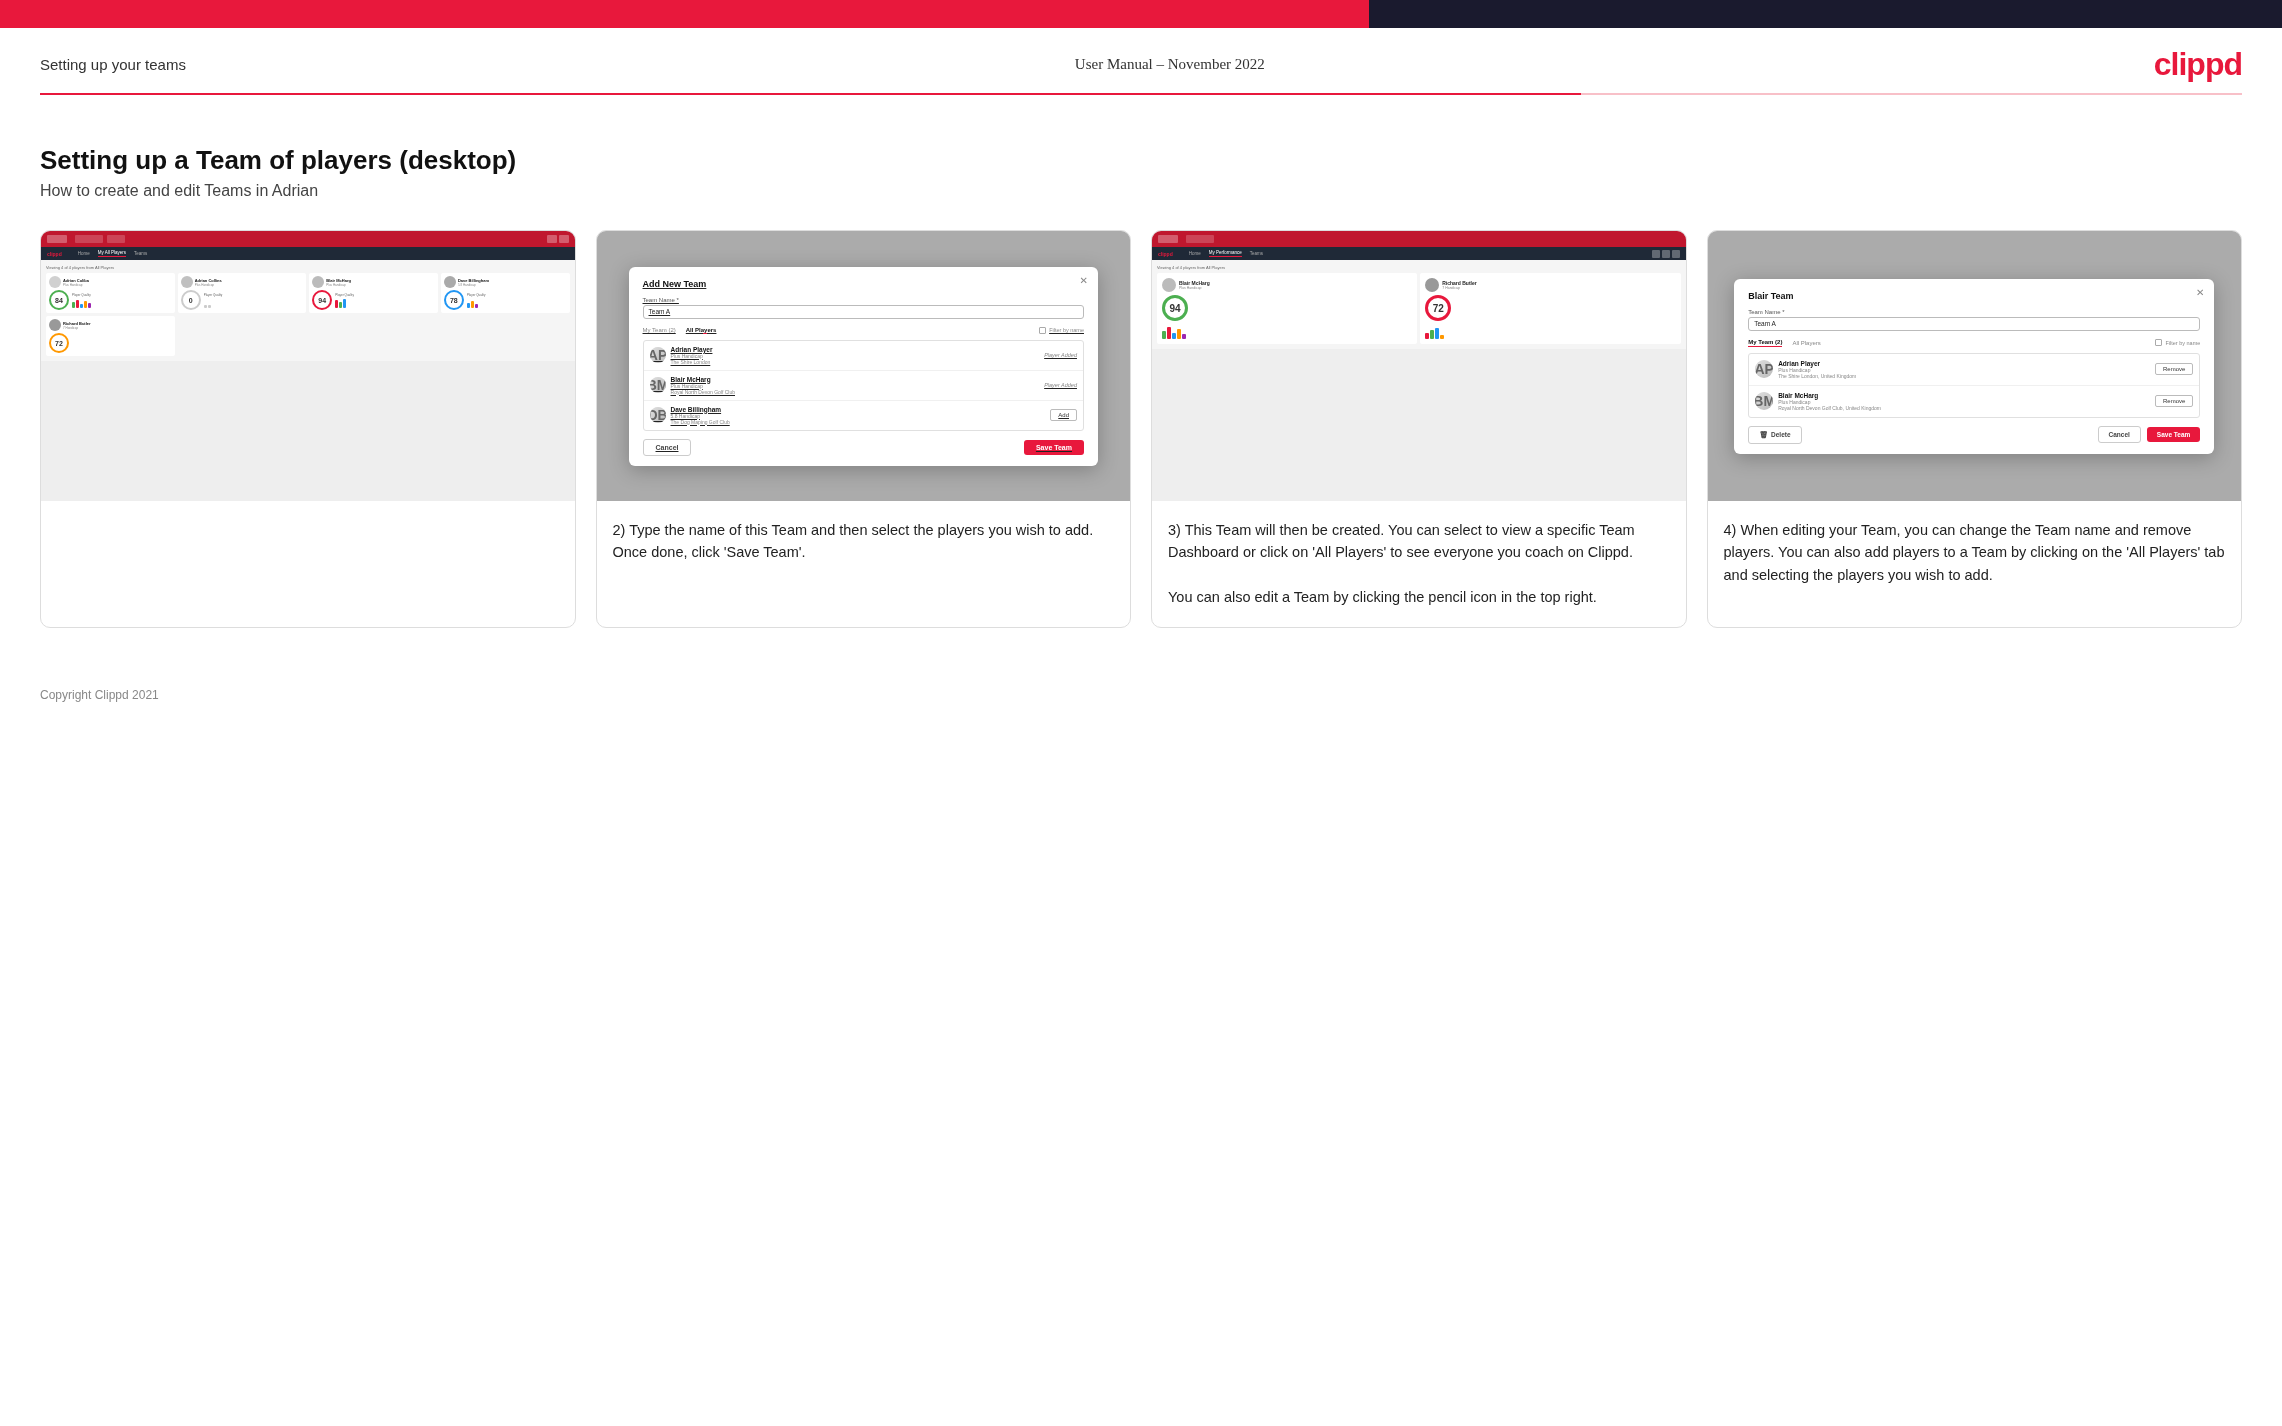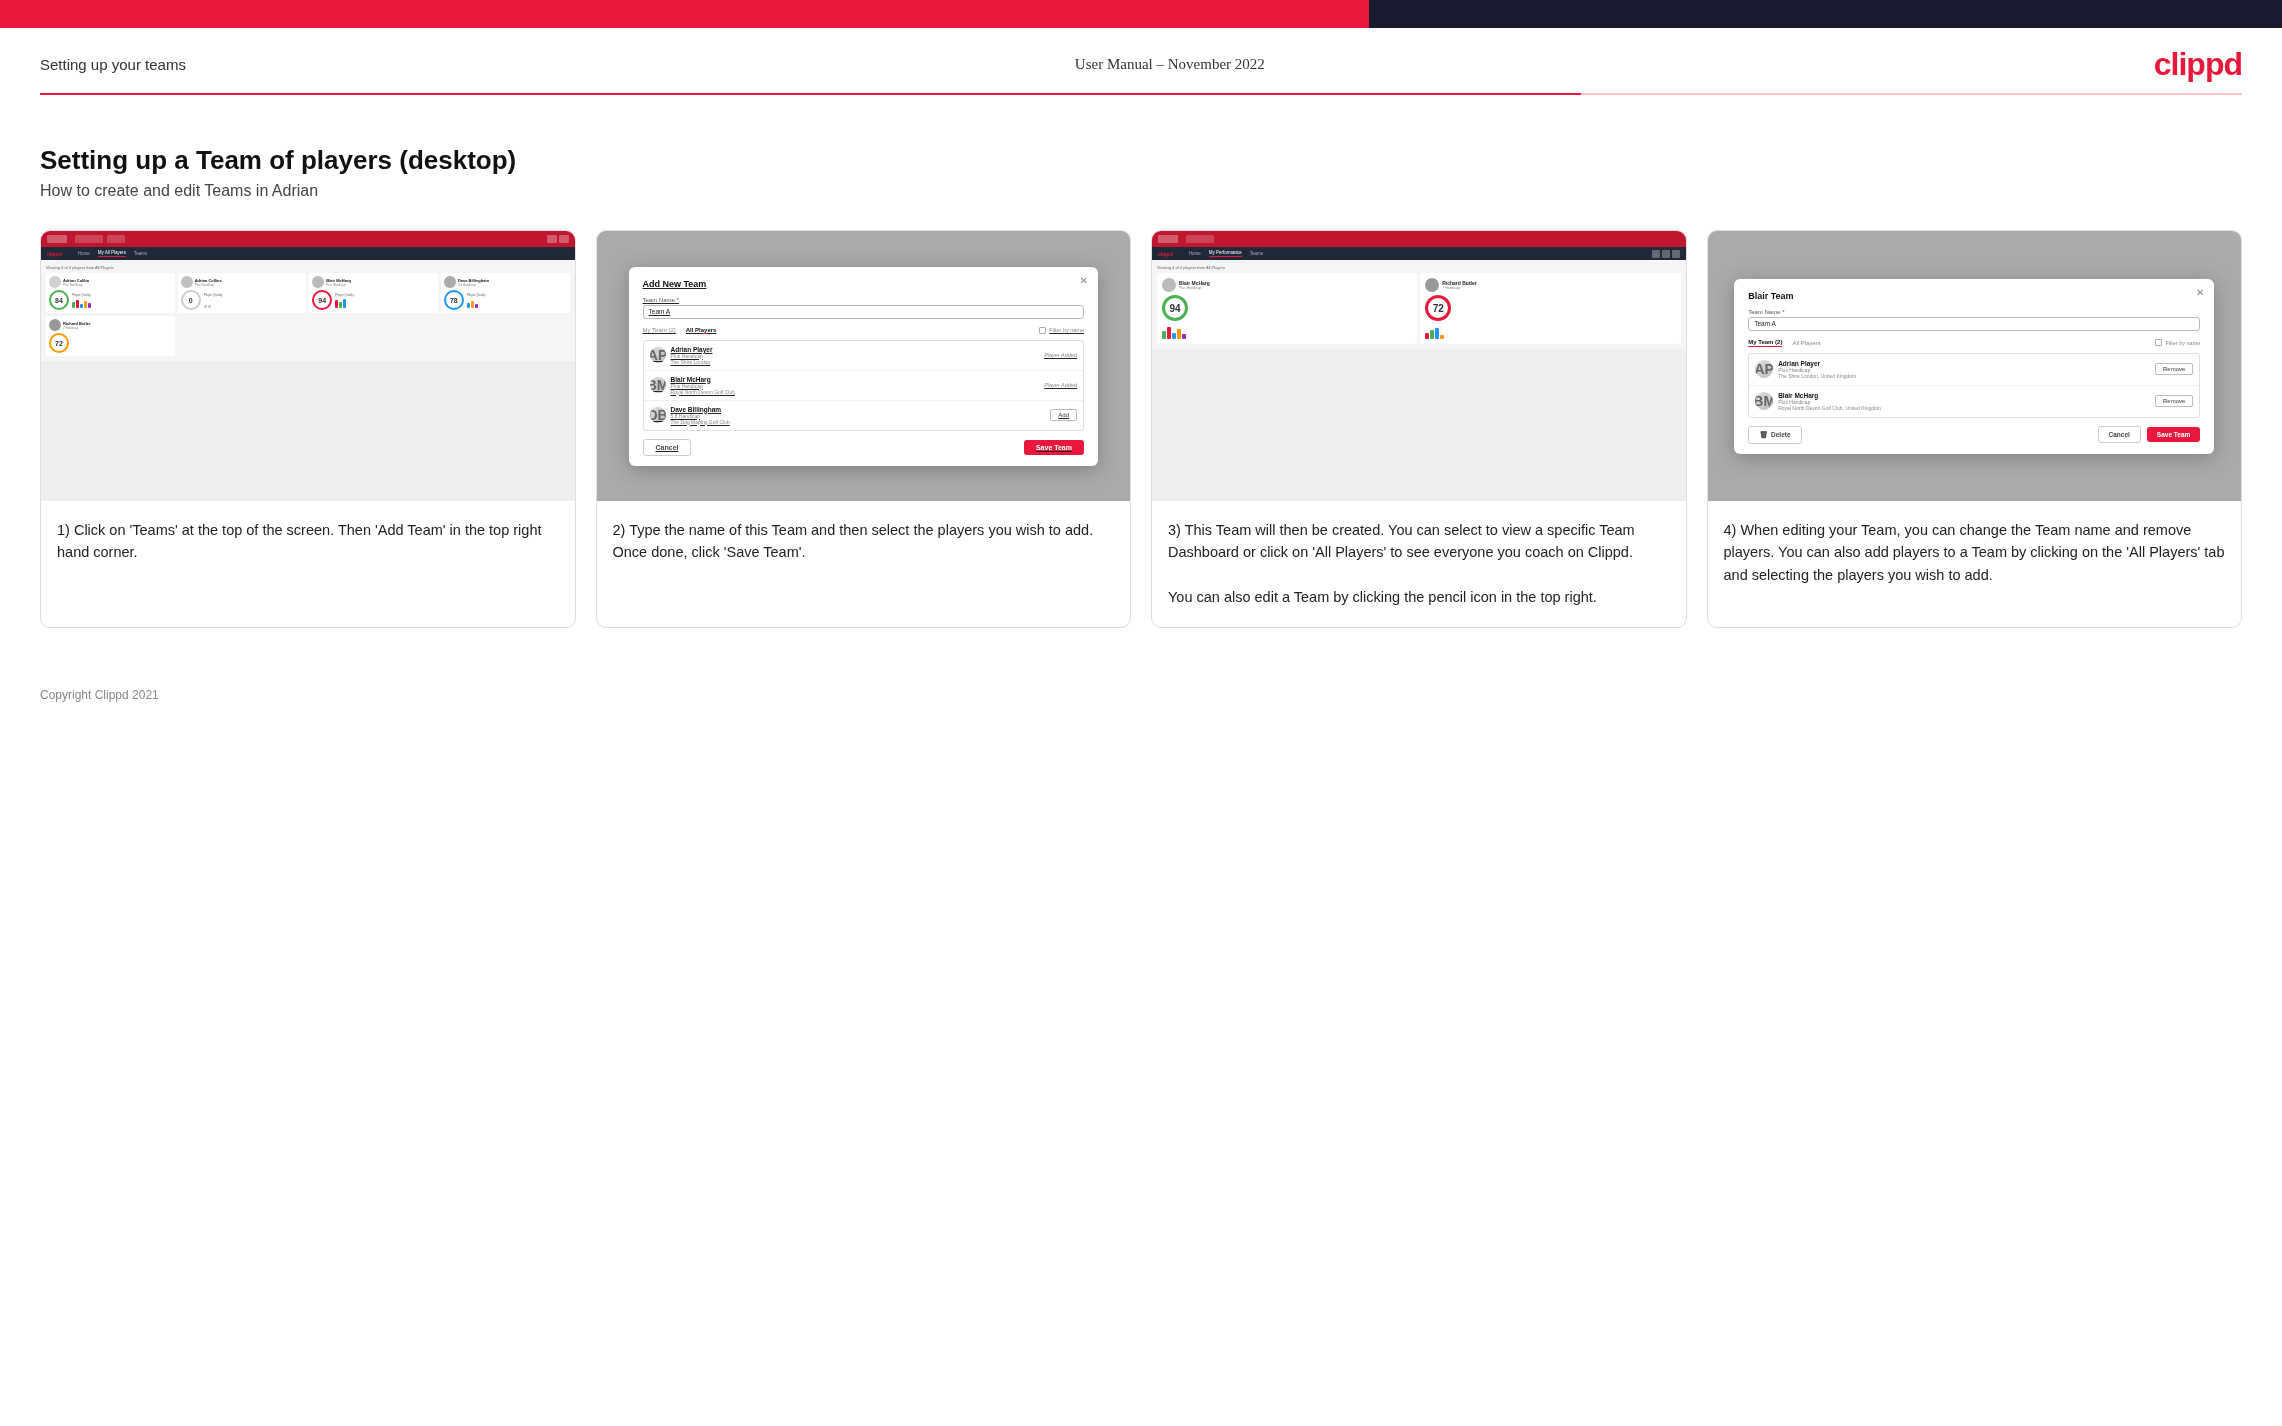--- a/index.html
+++ b/index.html
@@ -368,21 +368,20 @@
                     <div style="font-size:4px;font-weight:700;color:#111;">Richard Butler</div>
                     <div style="font-size:3px;color:#888;">7 Handicap</div>
                   </div>
                 </div>
                 <div style="width:20px;height:20px;border-radius:50%;border:2px solid #ff9800;display:flex;align-items:center;justify-content:center;font-size:7px;font-weight:800;color:#333;">72</div>
               </div>
             </div>
           </div>
         </div>
       </div>
-      <div class="card-text">1) Click on 'Teams' at the top of the screen. Then 'Add Team' in the top right hand corner.</div>
     </div>
 
     <div class="card">
       <div class="card-screenshot" style="background:#bbb;min-height:270px;">
 
         <div style="position:absolute;top:0;left:0;width:100%;height:100%;background:#888;opacity:0.3;"></div>
         <div class="ss2-modal" style="position:relative;z-index:2;text-decoration:underline;">
           <div class="ss2-modal-title">Add New Team</div>
           <div class="ss2-close">✕</div>
           <div class="ss2-label">Team Name *</div>

